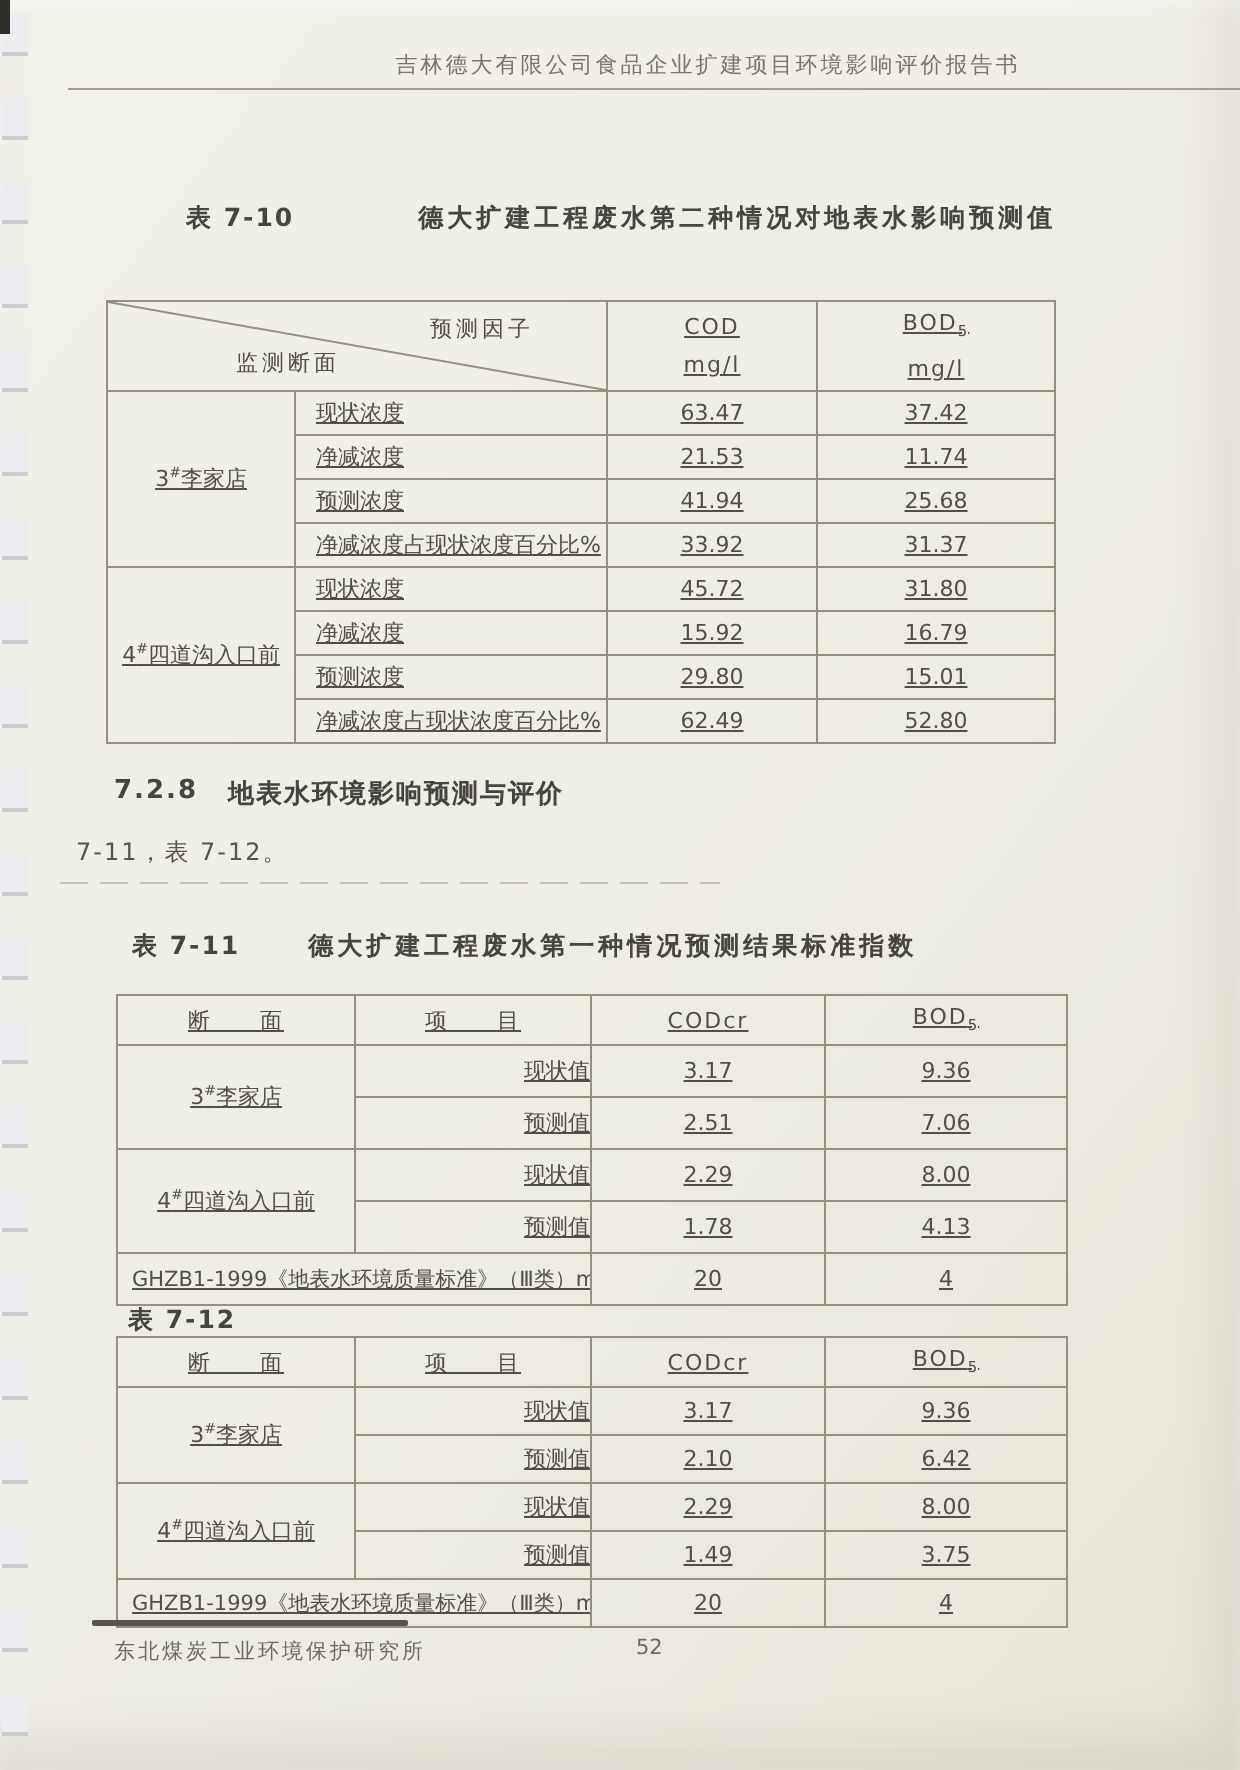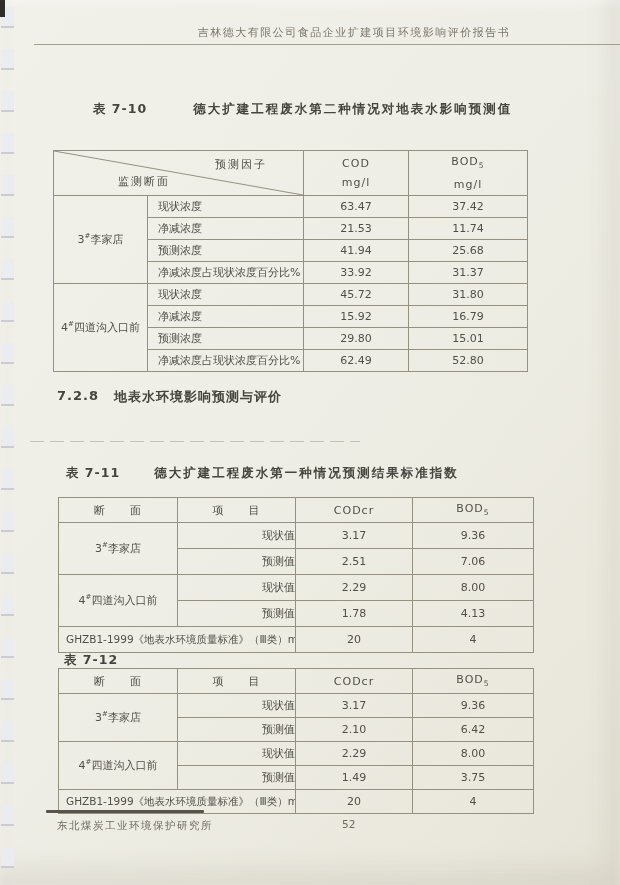--- a/index.html
+++ b/index.html
@@ -27,25 +27,25 @@
   .corner-mark{position:absolute;left:0;top:0;width:5px;height:17px;background:#2e2d2a;}
 
   .running-head{
     position:absolute;top:25px;left:0;width:100%;text-align:center;
     font-size:11px;letter-spacing:1.5px;color:#7b756a;padding-left:44px;
   }
   .head-rule{position:absolute;top:44px;left:34px;right:0;height:1px;background:#a29e90;}
 
   .caption{position:absolute;display:flex;font-weight:bold;font-size:12.5px;color:#46453f;letter-spacing:1px;}
   .caption .cap-title{letter-spacing:2px;}
-  .cap10{top:101px;left:93px;gap:46px;}
+  .cap10{top:101px;left:93px;gap:62px;}
   .cap11{top:465px;left:66px;gap:34px;}
   .cap12{top:652px;left:64px;gap:40px;}
 
-  table.sheet{border-collapse:collapse;position:absolute;table-layout:fixed;font-size:11px;color:#514f47;}
+  table.sheet{border-collapse:collapse;position:absolute;table-layout:fixed;font-size:11px;color:#514f47;text-decoration:underline;}
   table.sheet td{border:1px solid #94917f;text-align:center;padding:0;overflow:hidden;}
 
   
   .t10{top:150px;left:53px;width:474px;}
   .t10 .hdr td{height:44px;line-height:19px;font-size:11px;}
   .t10 tbody td{height:21px;}
   .t10 td.item{text-align:left;padding-left:10px;}
   .corner-cell{position:relative;}
   .corner-cell svg{position:absolute;inset:0;width:100%;height:100%;}
   .corner-top{position:absolute;top:4px;right:36px;letter-spacing:2px;}
@@ -69,21 +69,21 @@
     font-weight:bold;font-size:13px;color:#45443e;letter-spacing:1px;}
   .para{position:absolute;top:415px;left:38px;width:505px;font-size:12px;
     line-height:22px;color:#57554c;letter-spacing:1px;}
   .para .l1{padding-left:37px;}
 
   .artifact-line{position:absolute;top:441px;left:30px;width:330px;height:1px;
     background:repeating-linear-gradient(to right,#8f8c80 0 14px,rgba(0,0,0,0) 14px 20px);opacity:.45;}
 
   .foot-rule{position:absolute;top:810px;left:46px;width:158px;height:3px;background:#56544c;border-radius:1px;}
   .foot-org{position:absolute;top:819px;left:57px;font-size:10.5px;color:#6e6b60;letter-spacing:1.5px;}
-  .foot-page{position:absolute;top:818px;left:318px;font-size:10.5px;color:#6e6b60;margin-left:24px;}
+  .foot-page{position:absolute;top:818px;left:318px;font-size:10.5px;color:#6e6b60;}
 </style>
 </head>
 <body>
 
 <div class="paper"></div>
 <div class="binding-strip"></div>
 <div class="corner-mark"></div>
 
 <div class="running-head">吉林德大有限公司食品企业扩建项目环境影响评价报告书</div>
 <div class="head-rule"></div>
@@ -161,20 +161,21 @@
       <td>52.80</td>
     </tr>
   </tbody>
 </table>
 
 <div class="sec-head">
   <span>7.2.8</span>
   <span>地表水环境影响预测与评价</span>
 </div>
 <div class="para">
+  <div class="l2">7-11，表 7-12。</div>
 </div>
 <div class="artifact-line"></div>
 
 <div class="caption cap11">
   <span class="cap-label">表 7-11</span>
   <span class="cap-title">德大扩建工程废水第一种情况预测结果标准指数</span>
 </div>
 
 <table class="sheet t11">
   <colgroup>

